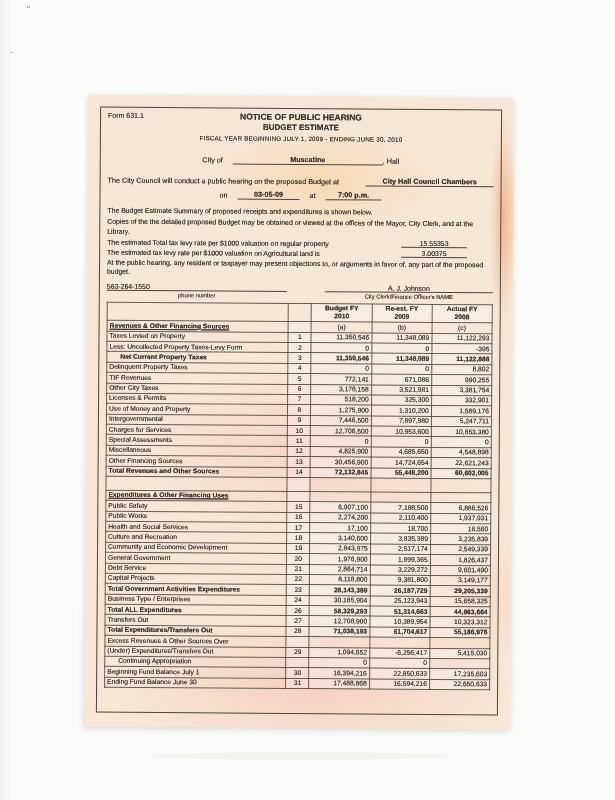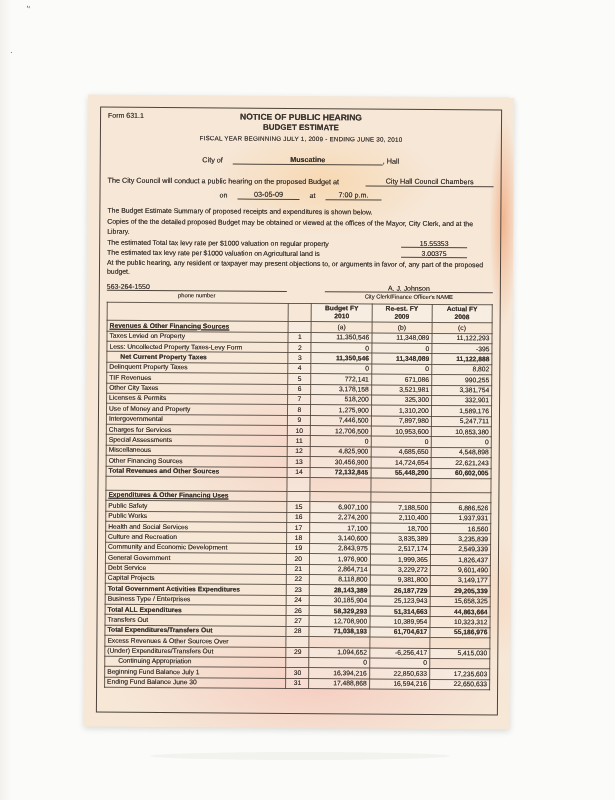--- a/index.html
+++ b/index.html
@@ -26,24 +26,24 @@
 
   .form-no{font-size:7px;}
   .t1{text-align:center;font-weight:bold;font-size:8.5px;margin-top:-8px;}
   .t2{text-align:center;font-weight:bold;font-size:8px;margin-top:1px;}
   .fy{text-align:center;font-size:6.3px;margin-top:3px;letter-spacing:.2px;}
 
   .cityline{display:flex;justify-content:center;align-items:flex-end;font-size:7.2px;margin-top:13px;}
   .fill{border-bottom:1px solid #4e443c;text-align:center;font-weight:bold;}
   .city-fill{width:150px;}
   .hearing1{display:flex;justify-content:space-between;align-items:flex-end;font-size:7.2px;margin-top:11px;}
-  .loc-fill{width:128px;font-weight:normal;}
+  .loc-fill{width:128px;font-weight:bold;}
   .hearing2{display:flex;justify-content:center;align-items:flex-end;font-size:7.2px;margin-top:4px;}
-  .date-fill{width:62px;font-weight:normal;}
-  .time-fill{width:56px;font-weight:normal;}
+  .date-fill{width:62px;font-weight:bold;}
+  .time-fill{width:56px;font-weight:bold;}
   .gapw{width:10px;}
 
   .para{font-size:6.9px;line-height:1.35;margin-top:7px;}
   .para.tight{margin-top:2px;}
   .levy{display:flex;align-items:flex-end;font-size:6.9px;margin-top:2px;}
   .levy .fill{width:66px;font-weight:normal;margin-left:auto;margin-right:26px;}
 
   .sigrow{display:flex;justify-content:space-between;margin-top:6px;font-size:6.9px;}
   .sig{display:flex;flex-direction:column;}
   .sig .line{border-bottom:1px solid #4e443c;text-align:center;}

